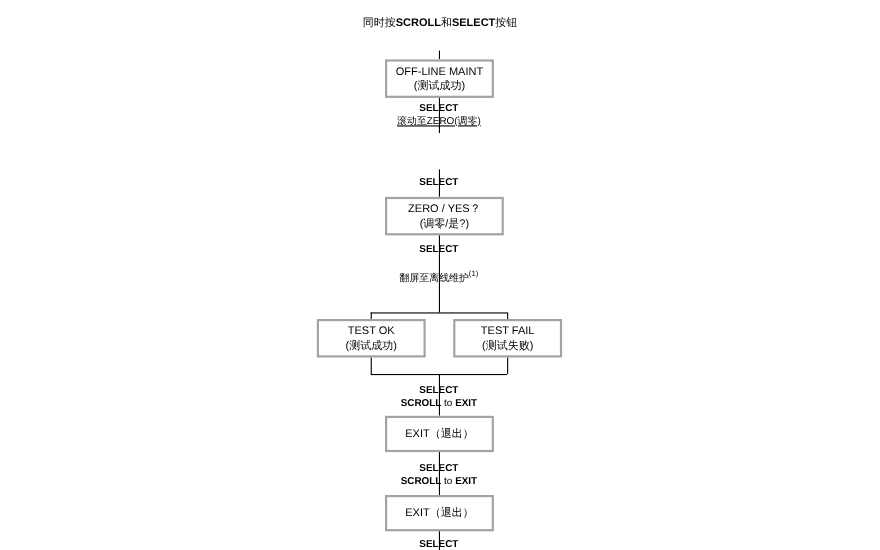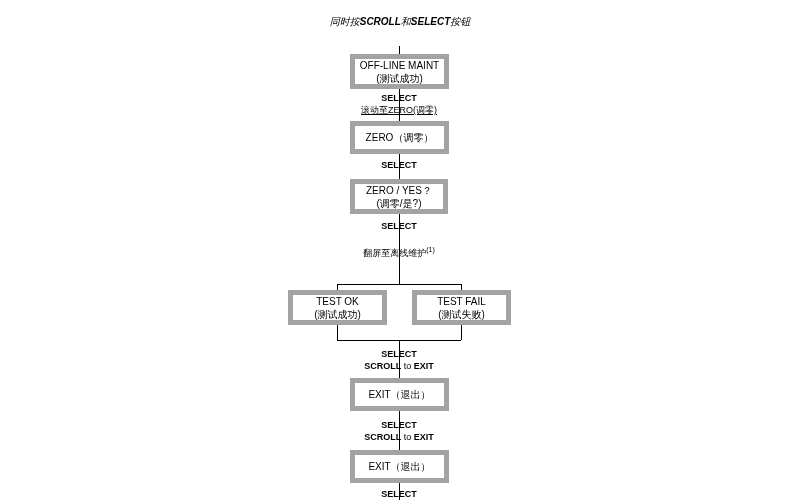--- a/index.html
+++ b/index.html
@@ -17,21 +17,21 @@
   }
   #flow {
     position: absolute;
     left: 0;
     top: 0;
     width: 800px;
     height: 500px;
   }
   .node {
     position: absolute;
-    border: 5px solid #a3a3a3;
+    border: 2px solid #a3a3a3;
     background: #ffffff;
     box-sizing: border-box;
     display: flex;
     flex-direction: column;
     align-items: center;
     justify-content: center;
     font-size: 10px;
     line-height: 13px;
     text-align: center;
   }
@@ -65,45 +65,42 @@
     white-space: nowrap;
   }
   .title .b { font-weight: bold; }
   .sup { font-size: 7px; vertical-align: super; }
 </style>
 </head>
 <body>
 
 <div id="flow">
 
-  <div class="title" style="left:300px; top:14px; width:200px;font-style:italic;">
+  <div class="title" style="left:300px; top:14px; width:200px;">
     <div>
       <span>同时按</span><span class="b">SCROLL</span><span>和</span><span class="b">SELECT</span><span>按钮</span>
     </div>
   </div>
 
   <div class="vline" style="left:399px; top:46px; height:8px;"></div>
 
   <div class="node" style="left:350px; top:54px; width:99px; height:35px;">
     <div class="l1">OFF-LINE MAINT</div>
     <div class="l2">(测试成功)</div>
   </div>
 
   <div class="vline" style="left:399px; top:89px; height:32px;"></div>
   <div class="label bold" style="left:349px; top:92px; width:100px;">SELECT</div>
   <div class="label" style="left:339px; top:104px; width:120px;text-decoration:underline;">滚动至ZERO(调零)</div>
 
-  <div class="node" style="left:350px; top:121px; width:99px; height:33px;">
-    <div class="l1">ZERO（调零）</div>
-  </div>
 
   <div class="vline" style="left:399px; top:154px; height:25px;"></div>
   <div class="label bold" style="left:349px; top:159px; width:100px;">SELECT</div>
 
-  <div class="node" style="left:350px; top:179px; width:98px; height:35px;text-align:right;">
+  <div class="node" style="left:350px; top:179px; width:108px; height:35px;text-align:right;">
     <div class="l1">ZERO / YES？</div>
     <div class="l2">(调零/是?)</div>
   </div>
 
   <div class="vline" style="left:399px; top:214px; height:70px;"></div>
   <div class="label bold" style="left:349px; top:220px; width:100px;">SELECT</div>
   <div class="label" style="left:329px; top:244px; width:140px;">
     <span>翻屏至离线维护</span><span class="sup">(1)</span>
   </div>
 

